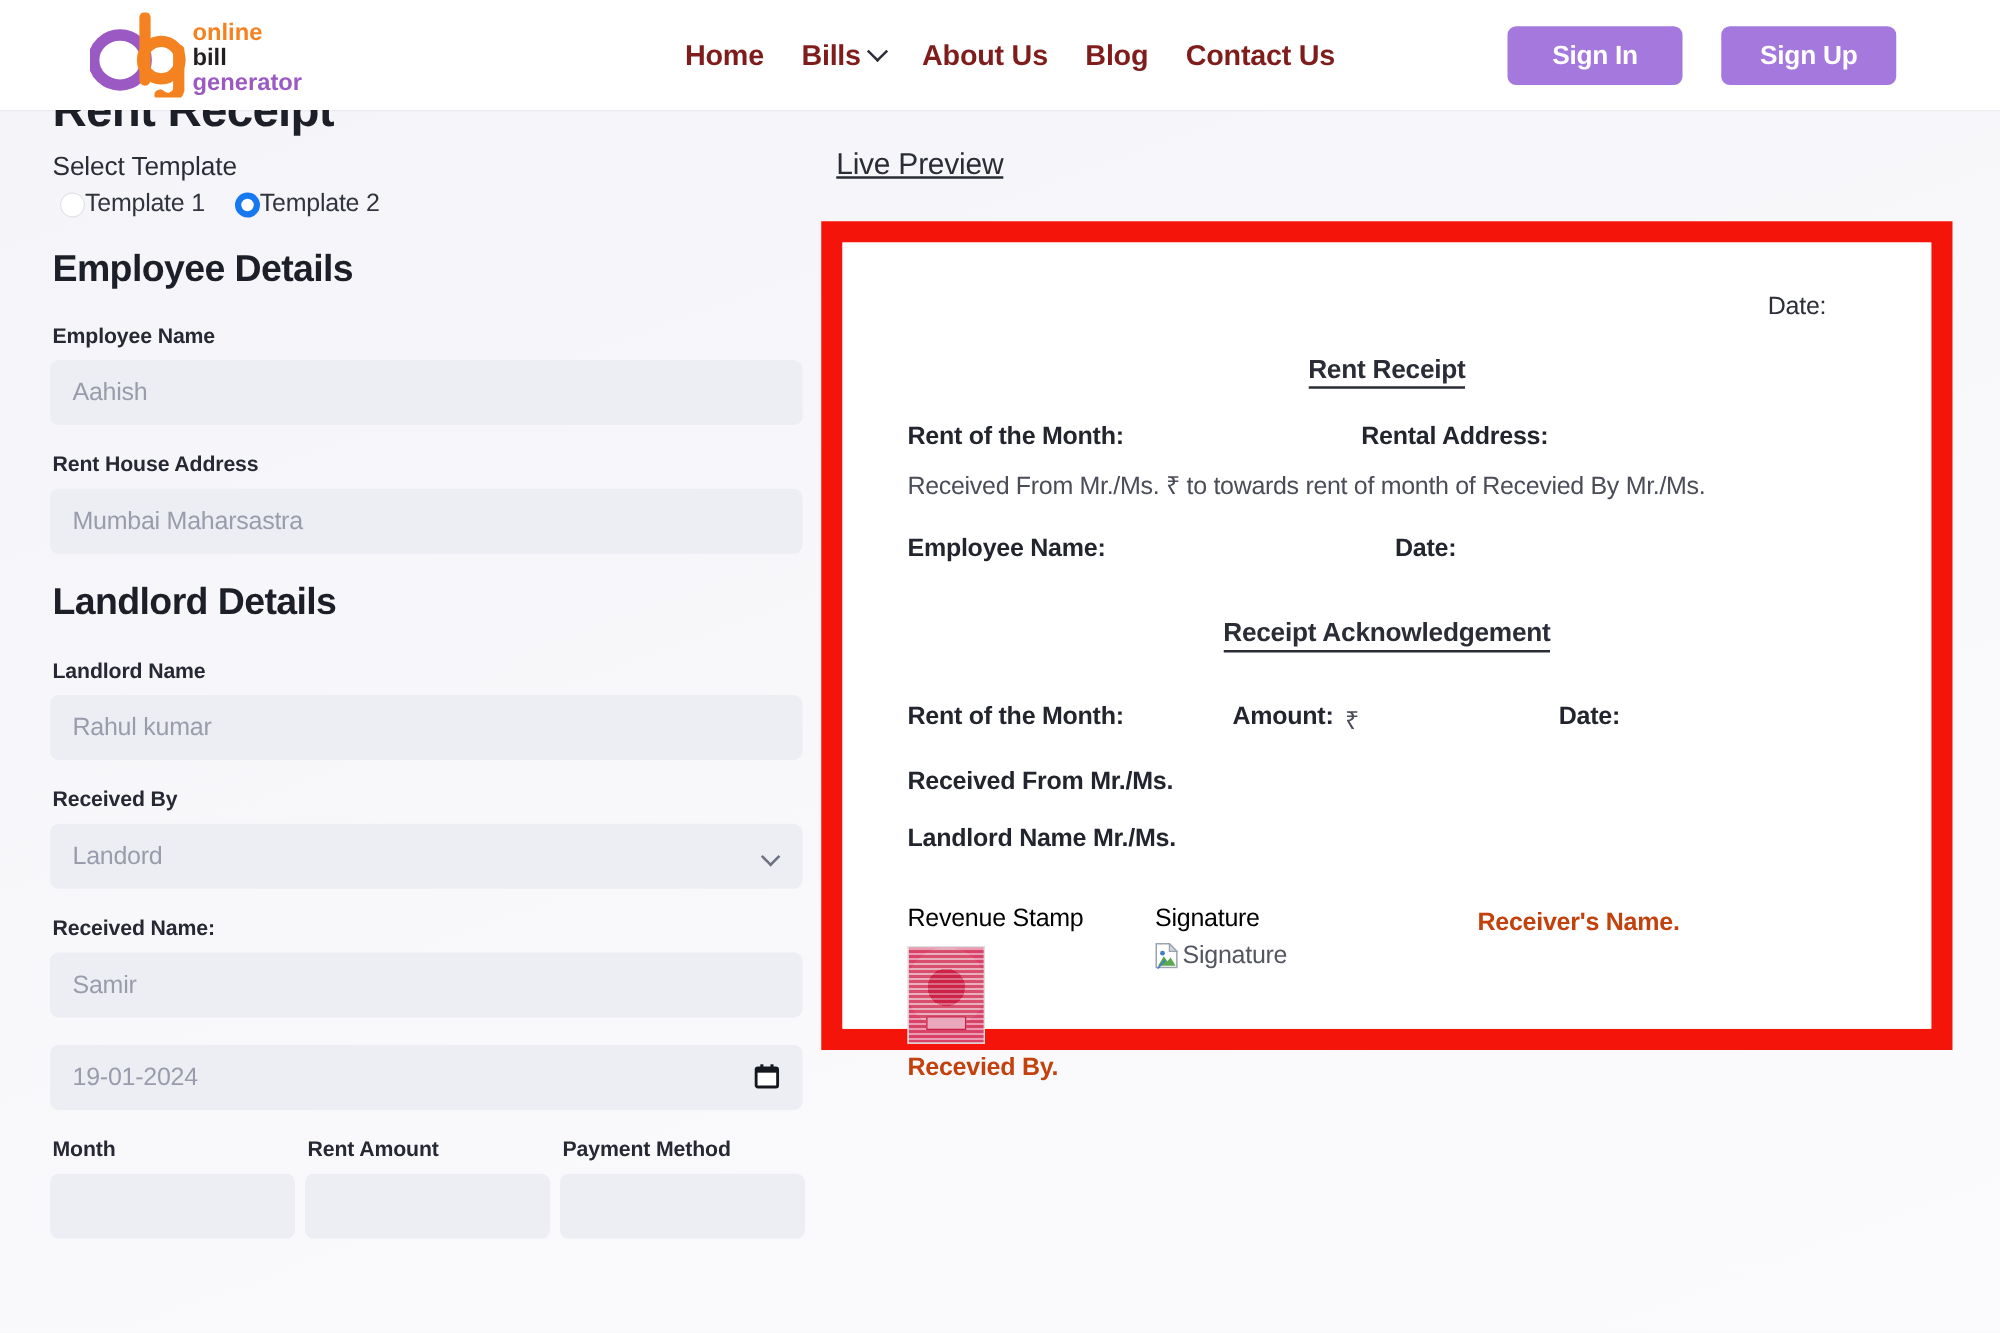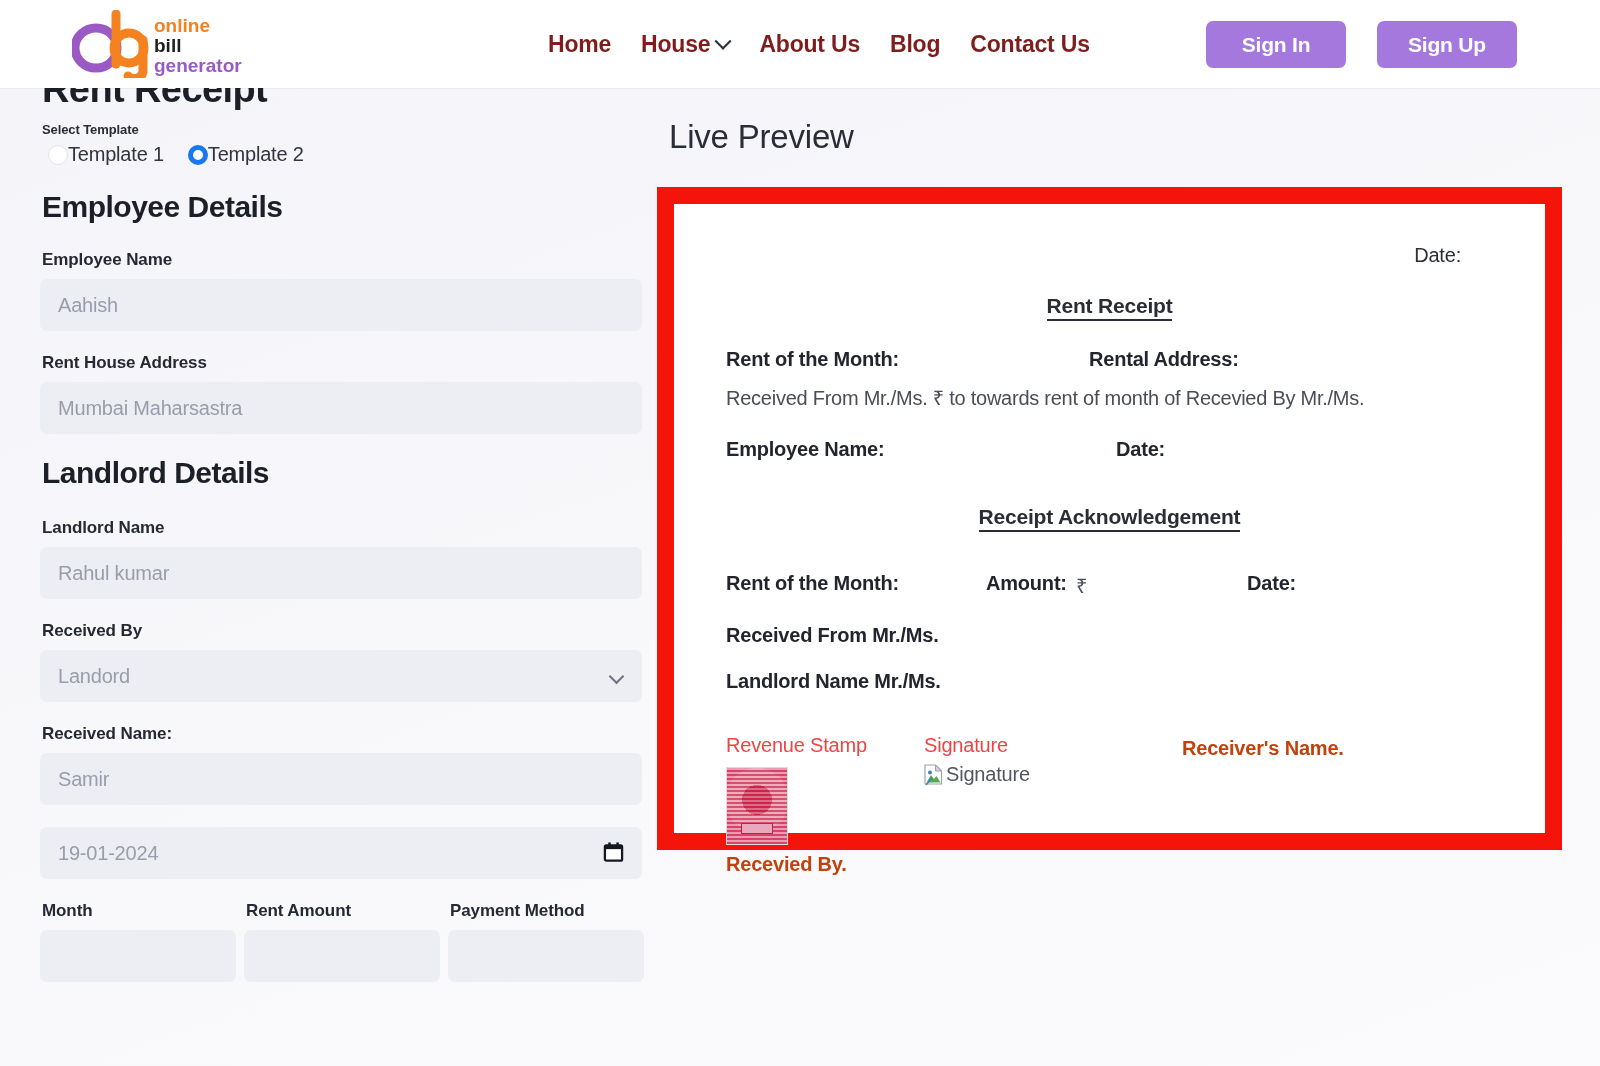--- a/index.html
+++ b/index.html
@@ -123,22 +123,22 @@
   .triple-col .field-label { font-size: 17px; margin-bottom: 9px; }
   .stub-input {
     width: 196px; height: 52px; border-radius: 7px; background: #eceef4;
   }
 
   
   .preview-col {
     position: absolute; left: 657px; top: 30px; width: 880px;
   }
   .preview-title {
-    font-size: 33px; color: #2a2c36; letter-spacing: -0.2px;
-    margin: 0 0 31px 12px; font-weight: 400;
+    font-size: 24px; color: #2a2c36; letter-spacing: -0.2px;
+    margin: 0 0 31px 12px; font-weight: 400; text-decoration: underline;
   }
   .red-frame {
     width: 905px; height: 663px;
     border: 17px solid #f51409;
     background: #ffffff;
     position: relative;
   }
   .receipt {
     position: absolute; inset: 0;
     background: #ffffff;
@@ -154,21 +154,21 @@
     letter-spacing: -0.2px; margin-top: 27px;
   }
   .r-heading span { border-bottom: 2px solid #2a2c36; padding-bottom: 2px; }
   .r-row { margin-top: 28px; position: relative; height: 24px; }
   .r-bold { font-weight: 700; font-size: 20px; letter-spacing: -0.2px; color:#23252e;}
   .r-normal { font-weight: 400; font-size: 20px; color: #4a4c57; letter-spacing:-0.2px;}
   .r-sentence { margin-top: 12px; font-size: 20px; color: #4a4c57; letter-spacing: -0.25px; }
   .abs { position: absolute; top: 0; }
 
   .sign-area { position: relative; margin-top: 40px; height: 150px; }
-  .sa-label { font-size: 20px; color: #ef4444; font-weight: 400; letter-spacing: -0.2px; }
+  .sa-label { font-size: 20px; color: #000000; font-weight: 400; letter-spacing: -0.2px; }
   .sa-bold  { font-size: 20px; font-weight: 700; color: #c2410c; letter-spacing: -0.2px; }
   .stamp {
     width: 62px; height: 78px; margin-top: 10px;
     border: 1px solid #ddd;
     background:
       repeating-linear-gradient(0deg, rgba(209,38,74,0.55) 0 2px, rgba(255,255,255,0.35) 2px 4px),
       radial-gradient(circle at 50% 42%, #c71f45 0 28%, rgba(199,31,69,0.45) 28% 60%, #e0658a 60% 100%),
       #f6d4de;
     position: relative; overflow: hidden;
   }
@@ -197,21 +197,21 @@
       <text x="82" y="42" font-family="Liberation Sans, sans-serif" font-size="19" font-weight="700" fill="#231f20">bill</text>
       <text x="82" y="62" font-family="Liberation Sans, sans-serif" font-size="19" font-weight="700" fill="#9b59c4">generator</text>
     </svg>
   </a>
 
   <nav class="main-nav">
     <a class="nav-link">
         <span>Home</span>
       </a>
     <a class="nav-link">
-        <span>House</span>
+        <span>Bills</span>
         <i class="caret"></i>
       </a>
     <a class="nav-link">
         <span>About Us</span>
       </a>
     <a class="nav-link">
         <span>Blog</span>
       </a>
     <a class="nav-link">
         <span>Contact Us</span>
@@ -223,21 +223,21 @@
     <button class="btn-auth">Sign Up</button>
   </div>
 </div>
 
 <div class="page">
 
   <div class="form-col">
 
     <h1 class="page-title">Rent Receipt</h1>
 
-    <div class="field-label" style="font-size:13px;font-weight:700;color:#2a2c36;margin-bottom:6px;">Select Template</div>
+    <div class="field-label" style="font-size:21px;font-weight:400;color:#2a2c36;margin-bottom:6px;">Select Template</div>
 
     <div class="tmpl-row">
       <span class="radio"></span>
       <span class="tmpl-label">Template 1</span>
       <span class="radio checked"></span>
       <span class="tmpl-label">Template 2</span>
     </div>
 
     <h2 class="section-title">Employee Details</h2>
 

